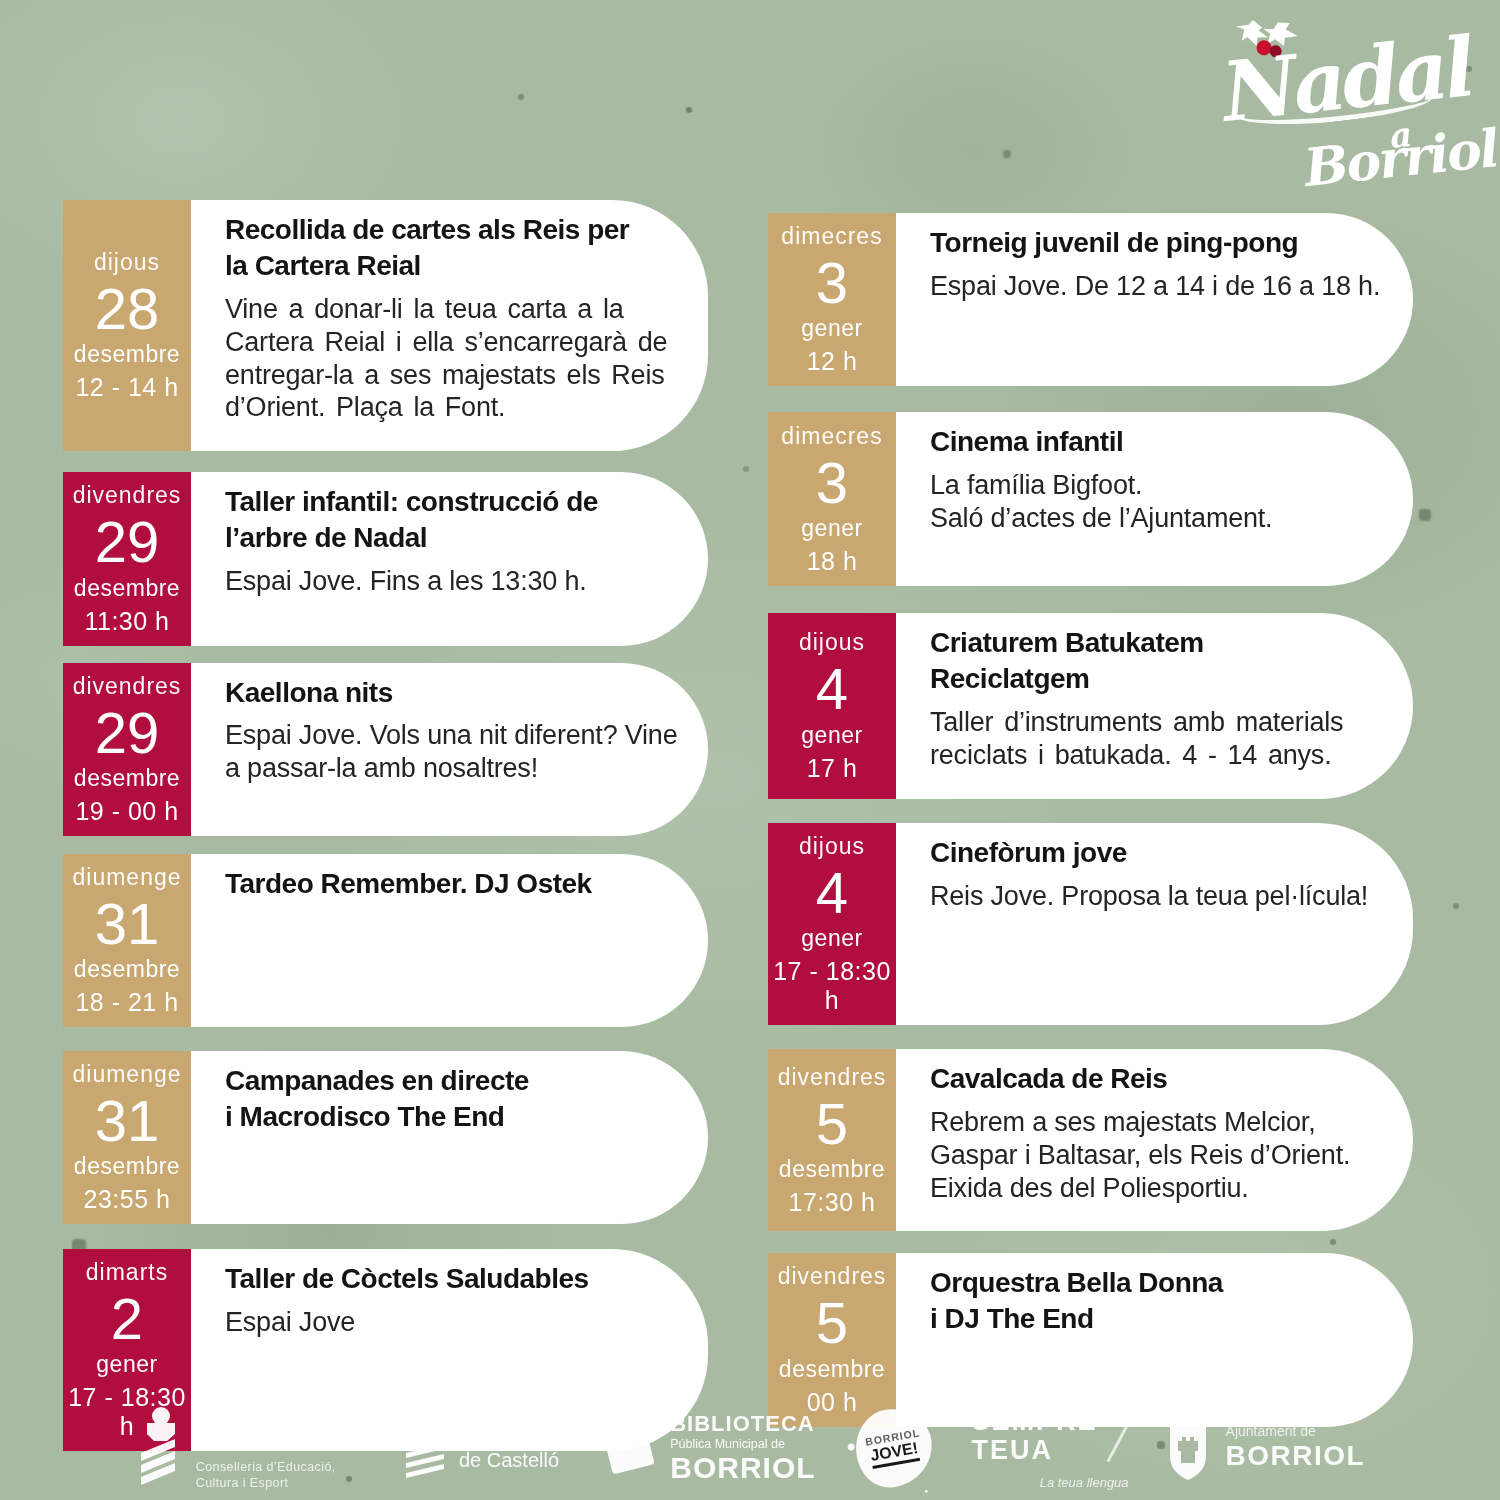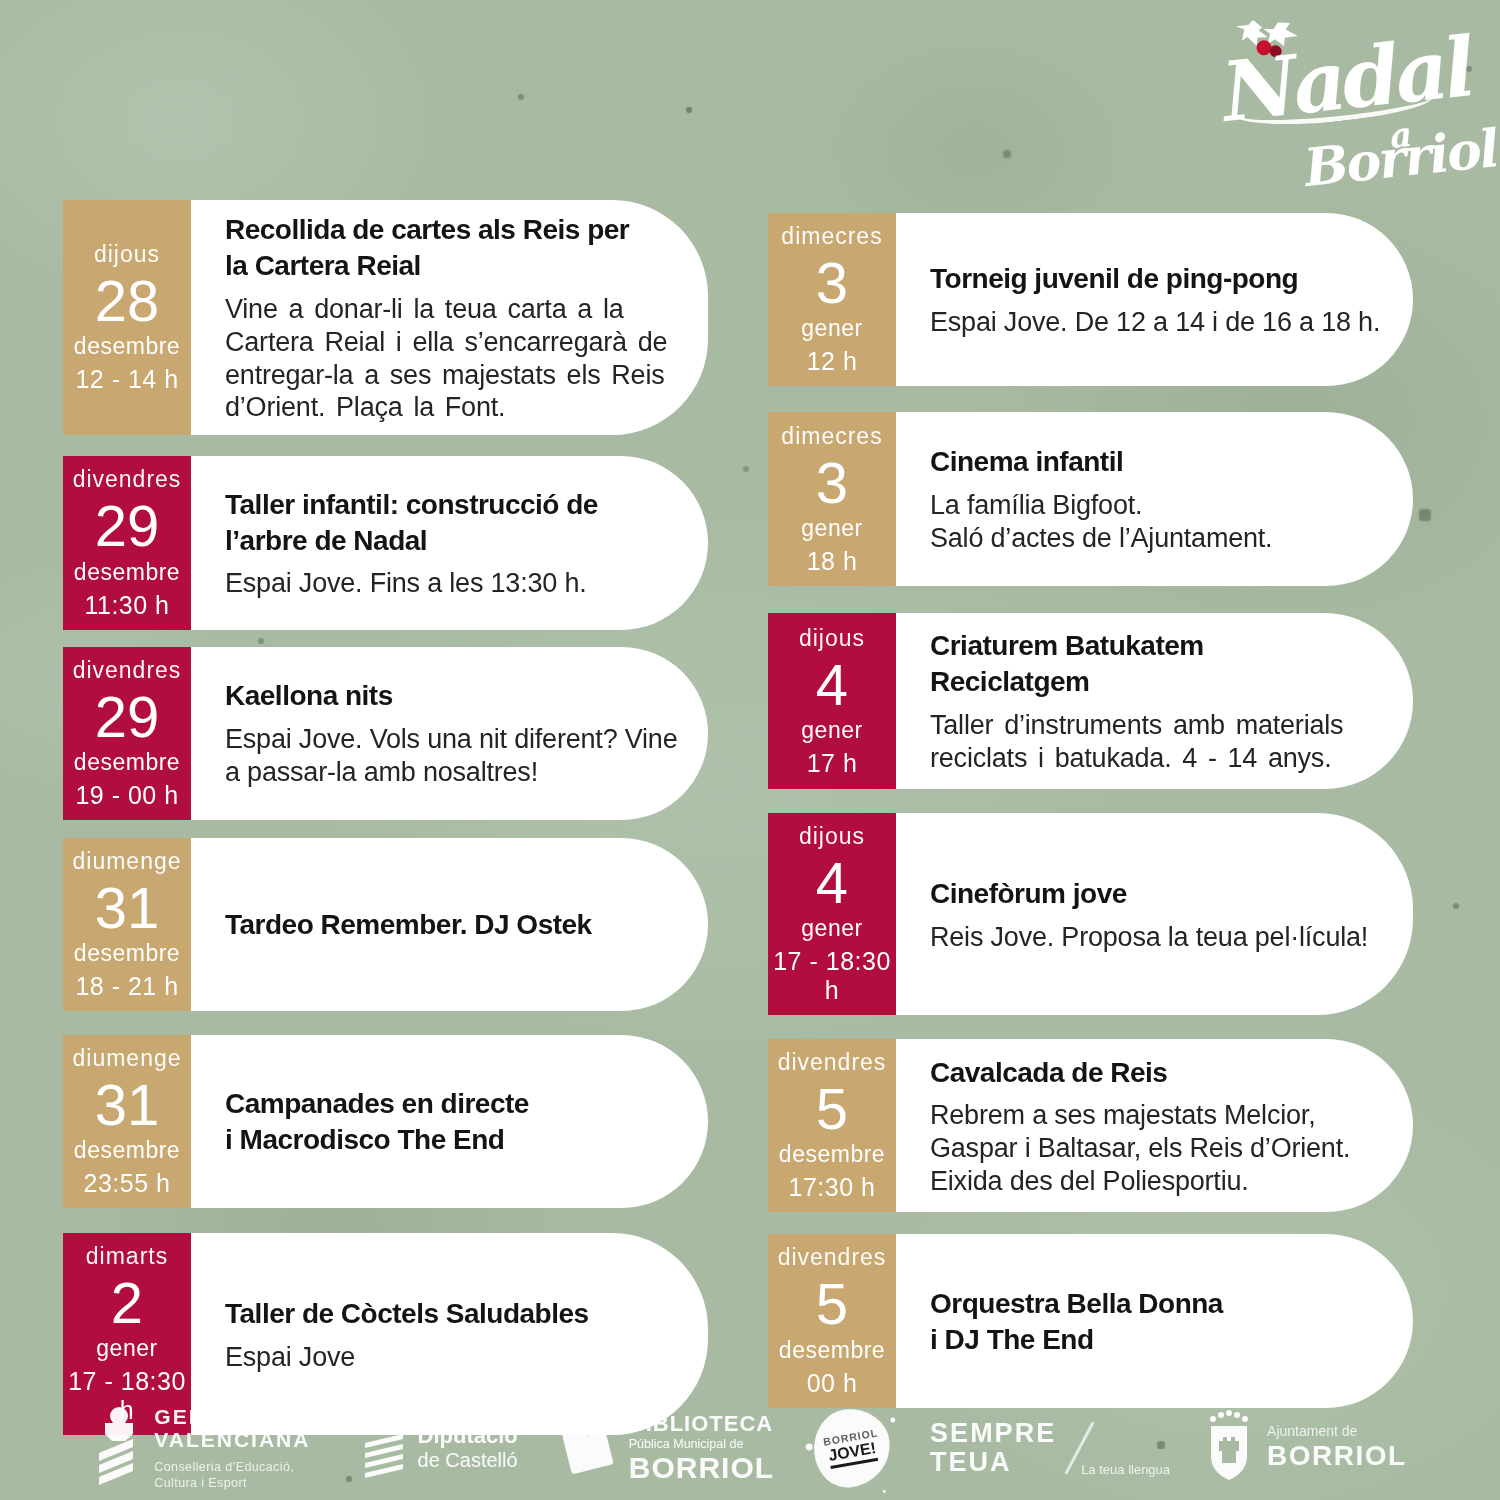--- a/index.html
+++ b/index.html
@@ -83,22 +83,22 @@
   .date-block.tan{background:var(--tan);}
   .date-block.crimson{background:var(--crimson);}
   .weekday{font-size:23px;letter-spacing:1px;opacity:.97;}
   .daynum{font-size:58px;line-height:1.02;font-weight:400;}
   .month{font-size:23px;letter-spacing:.5px;}
   .time{font-size:25px;margin-top:2px;letter-spacing:.5px;}
 
   .event-body{
     flex:1;background:var(--card);
     border-radius:0 96px 96px 0;
-    display:flex;flex-direction:column;justify-content:center;
-    padding:12px 30px 11px 34px;
+    display:flex;flex-direction:column;
+    padding:12px 30px 27px 34px;
   }
   .event-title{
     font-size:28px;font-weight:700;line-height:1.28;color:#141414;
     letter-spacing:-.5px;white-space:pre-line;
   }
   .event-desc{
     font-size:27px;line-height:1.22;color:#242424;
     white-space:pre-line;margin-top:9px;letter-spacing:-.2px;
   }
   .event-desc.stretch{word-spacing:.13em;}
@@ -134,25 +134,25 @@
   .splat{
     width:76px;height:78px;background:#fff;position:relative;
     border-radius:46% 54% 58% 42% / 52% 46% 54% 48%;
     display:flex;flex-direction:column;align-items:center;justify-content:center;
     transform:rotate(-6deg);
   }
   .splat::before{content:"";position:absolute;width:7px;height:7px;border-radius:50%;background:#fff;
     left:-8px;top:30px;box-shadow:86px -18px 0 -1px #fff, 70px 52px 0 -2px #fff, 8px 56px 0 -2px #fff, 30px -12px 0 -3px #fff;}
   .splat-b1{font-size:10.5px;font-weight:700;letter-spacing:1px;color:#222;opacity:.75;transform:rotate(-4deg);}
   .splat-b2{font-size:16px;font-weight:800;color:#111;border-bottom:3px solid #111;padding-bottom:1px;transform:rotate(-4deg);}
-  .sempre{display:flex;}
+  .sempre{display:flex;flex-direction:column;}
   .sempre-row{display:flex;align-items:center;}
   .sempre-words{font-size:27px;font-weight:800;letter-spacing:2px;line-height:1.07;}
   .slash{width:3px;height:58px;background:rgba(255,255,255,.75);transform:rotate(28deg);margin-left:22px;}
-  .sempre-sub{font-size:13px;margin-top:10px;opacity:.85;align-self:flex-end;margin-right:-6px;}
+  .sempre-sub{font-size:13px;margin-top:10px;opacity:.85;align-self:flex-end;margin-right:-6px;font-style:italic;}
   .aj-1{font-size:14px;opacity:.85;line-height:1.1;}
   .aj-2{font-size:28px;font-weight:800;letter-spacing:1.5px;line-height:1.15;}
 </style>
 </head>
 <body>
 
 <div class="texture"></div>
 <div class="speckles"></div>
 
 <div class="logo">

